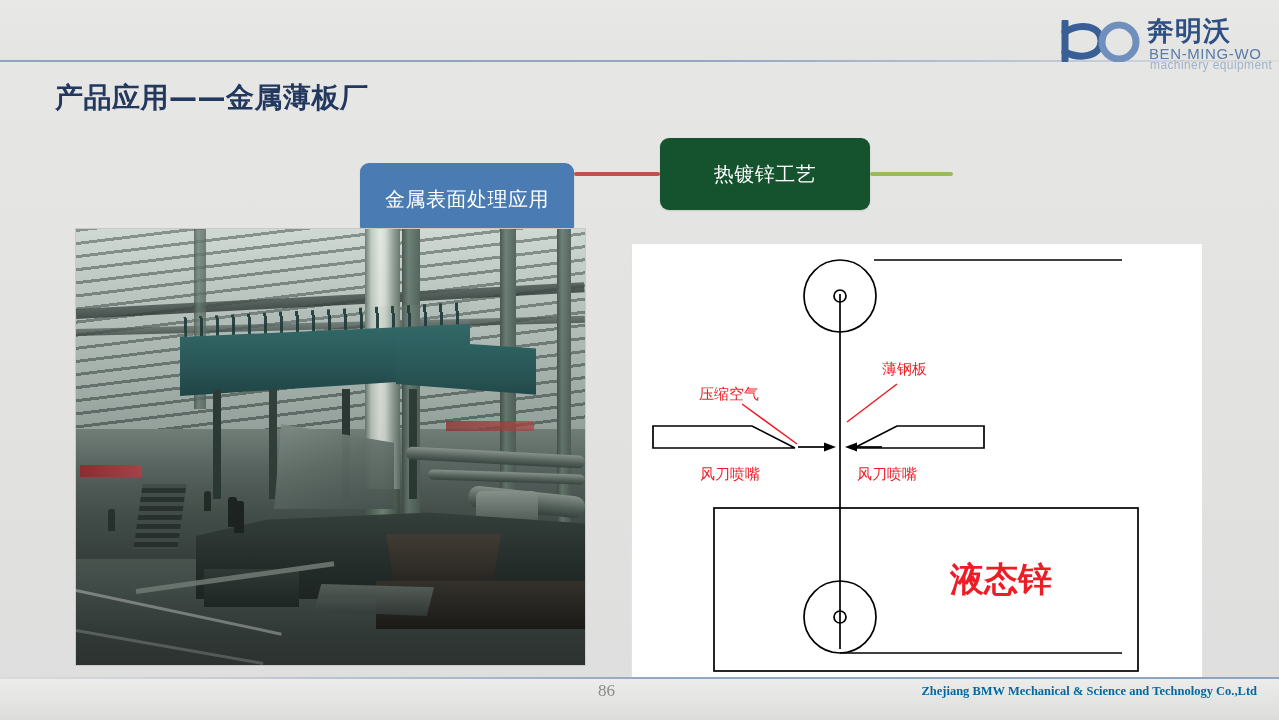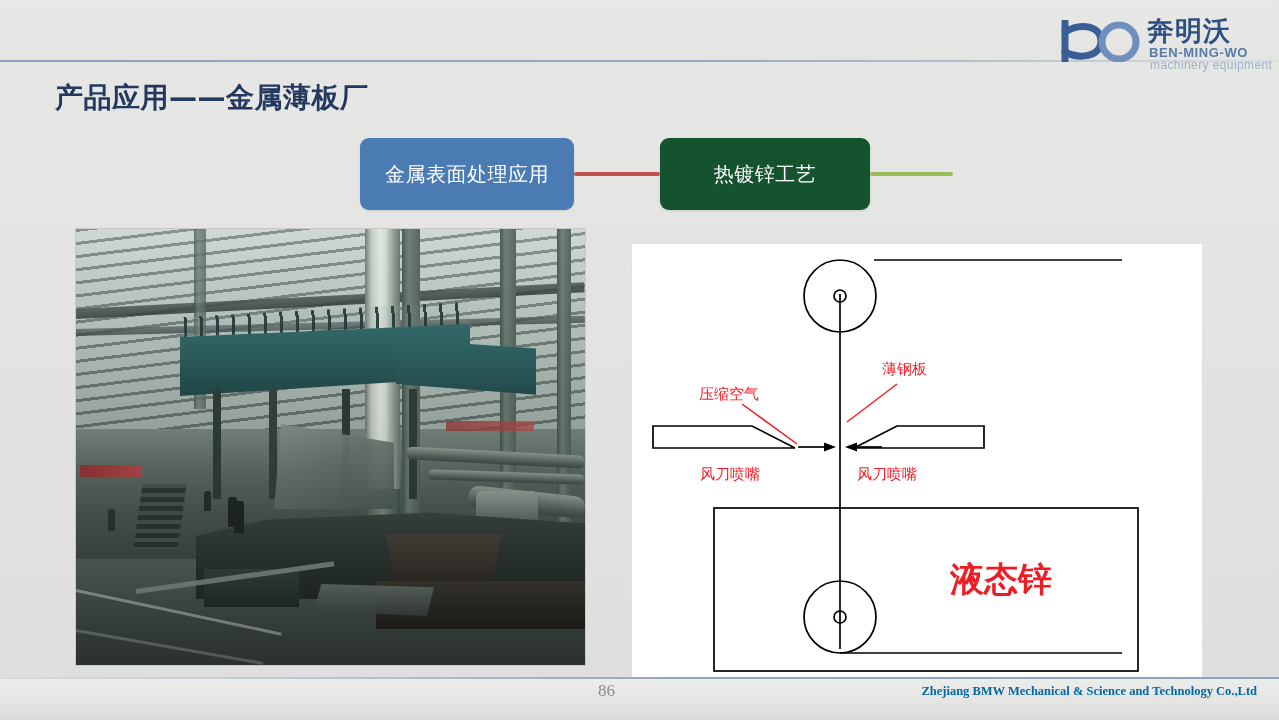--- a/index.html
+++ b/index.html
@@ -28,21 +28,21 @@
     position:absolute;left:2px;top:6px;width:92px;height:42px;
   }
   #logo-cn{
     position:absolute;left:92px;top:2px;
     font-family:"DejaVu Sans",sans-serif;
     font-size:27px;font-weight:bold;color:#2e4f82;letter-spacing:1px;
     line-height:30px;white-space:nowrap;
   }
   #logo-en{
     position:absolute;left:94px;top:31px;
-    font-size:13px;font-weight:bold;color:#5a7ba8;letter-spacing:.6px;
+    font-size:15px;font-weight:normal;color:#5a7ba8;letter-spacing:.6px;
     white-space:nowrap;
     text-align:right;
   }
   #logo-sub{
     position:absolute;left:95px;top:44px;
     font-size:12px;color:#9fb2c9;letter-spacing:.4px;
     white-space:nowrap;
   }
 
   
@@ -57,21 +57,21 @@
   #flow{
     position:absolute;left:360px;top:138px;width:812px;height:72px;
   }
   .flow-box{
     position:absolute;top:0;height:72px;border-radius:9px;
     display:flex;align-items:center;justify-content:center;
     color:#ffffff;font-family:"DejaVu Sans",sans-serif;
     font-size:20px;letter-spacing:.5px;white-space:nowrap;
     box-shadow:0 1px 2px rgba(0,0,0,.12);
   }
-  #box-blue{left:0px;width:214px;background:#4a7cb3;}
+  #box-blue{left:0px;width:214px;background:#4a7cb3;margin-top:25px;}
   #box-red{left:300px;width:210px;background:#14532d;}
   #box-green{left:593px;width:219px;background:#9bbb59;}
   .connector{position:absolute;height:4px;top:34px;border-radius:2px;}
   #conn-1{left:214px;width:86px;background:#c0504d;}
   #conn-2{left:510px;width:83px;background:#9bbb59;}
 
   
   #photo{
     position:absolute;left:76px;top:229px;width:509px;height:436px;
     overflow:hidden;background:#1c211f;

